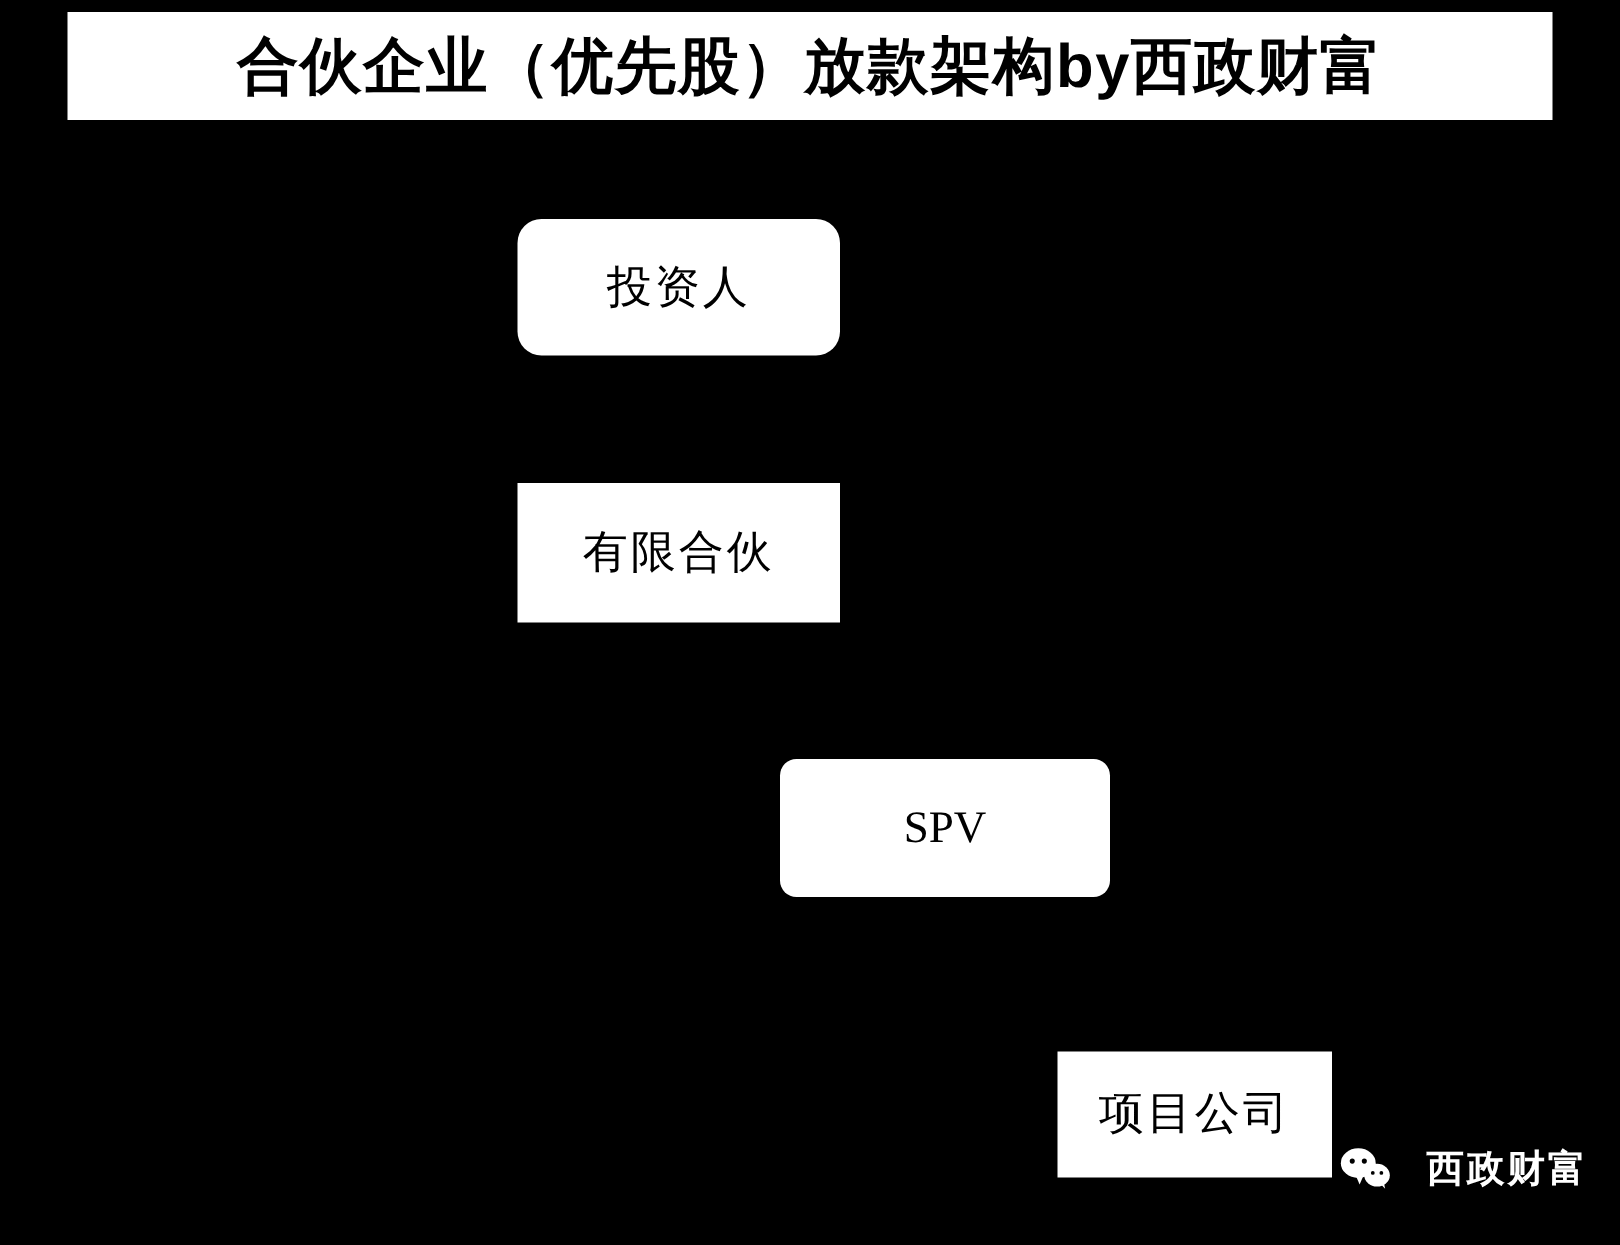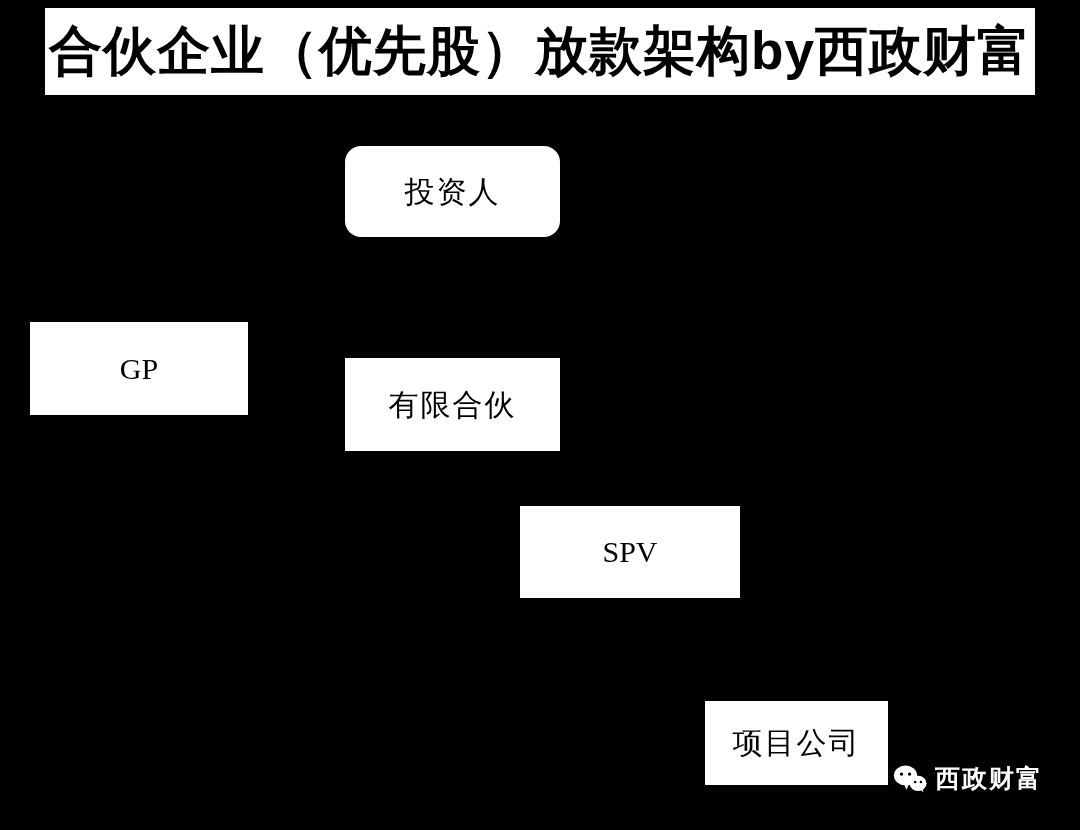--- a/index.html
+++ b/index.html
@@ -13,59 +13,59 @@
     height: 830px;
     background: #000000;
     overflow: hidden;
     font-family: "Liberation Serif", "DejaVu Serif", serif;
   }
   .title-bar {
     position: absolute;
     left: 45px;
     top: 8px;
     width: 990px;
-    height: 87px;
+    height: 72px;
     background: #ffffff;
     color: #000000;
     display: flex;
     align-items: center;
     justify-content: center;
     font-family: "Liberation Sans", "DejaVu Sans", sans-serif;
     font-weight: bold;
-    font-size: 53px;
+    font-size: 41px;
     letter-spacing: 1px;
     white-space: nowrap;
   }
   .node {
     position: absolute;
     background: #ffffff;
     color: #000000;
     display: flex;
     align-items: center;
     justify-content: center;
     text-align: center;
     font-size: 30px;
     line-height: 1.25;
     white-space: pre-line;
     letter-spacing: 2px;
   }
   .node-investor  { left: 345px; top: 146px; width: 215px; height: 91px; border-radius: 16px; }
   .node-gp        { left: 30px;  top: 322px; width: 218px; height: 93px; letter-spacing: 0; }
-  .node-lp        { left: 345px; top: 322px; width: 215px; height: 93px; margin-top: 36px; }
+  .node-lp        { left: 345px; top: 322px; width: 215px; height: 93px; }
   .node-developer { left: 690px; top: 325px; width: 232px; height: 92px; }
-  .node-spv       { left: 520px; top: 506px; width: 220px; height: 92px; letter-spacing: 0; }
+  .node-spv       { left: 520px; top: 506px; width: 220px; height: 92px; letter-spacing: 0; border-radius: 11px; }
   .node-partner   { left: 862px; top: 506px; width: 218px; height: 92px; }
   .node-project   { left: 705px; top: 701px; width: 183px; height: 84px; text-align: right; }
   .watermark {
     position: absolute;
     left: 893px;
     top: 762px;
     display: flex;
     align-items: center;
-    gap: 8px;
+    gap: 24px;
     color: #ffffff;
   }
   .watermark-icon {
     width: 34px;
     height: 30px;
     display: inline-flex;
     align-items: center;
     justify-content: center;
   }
   .watermark-label {
@@ -78,21 +78,20 @@
 </style>
 </head>
 <body>
 
 <div class="stage">
 
   <div class="title-bar">合伙企业（优先股）放款架构by西政财富</div>
 
   <div class="node node-investor">投资人</div>
 
-  <div class="node node-gp">GP</div>
 
   <div class="node node-lp">有限合伙</div>
 
 
   <div class="node node-spv">SPV</div>
 
 
   <div class="node node-project">项目公司</div>
 
   <div class="watermark">

